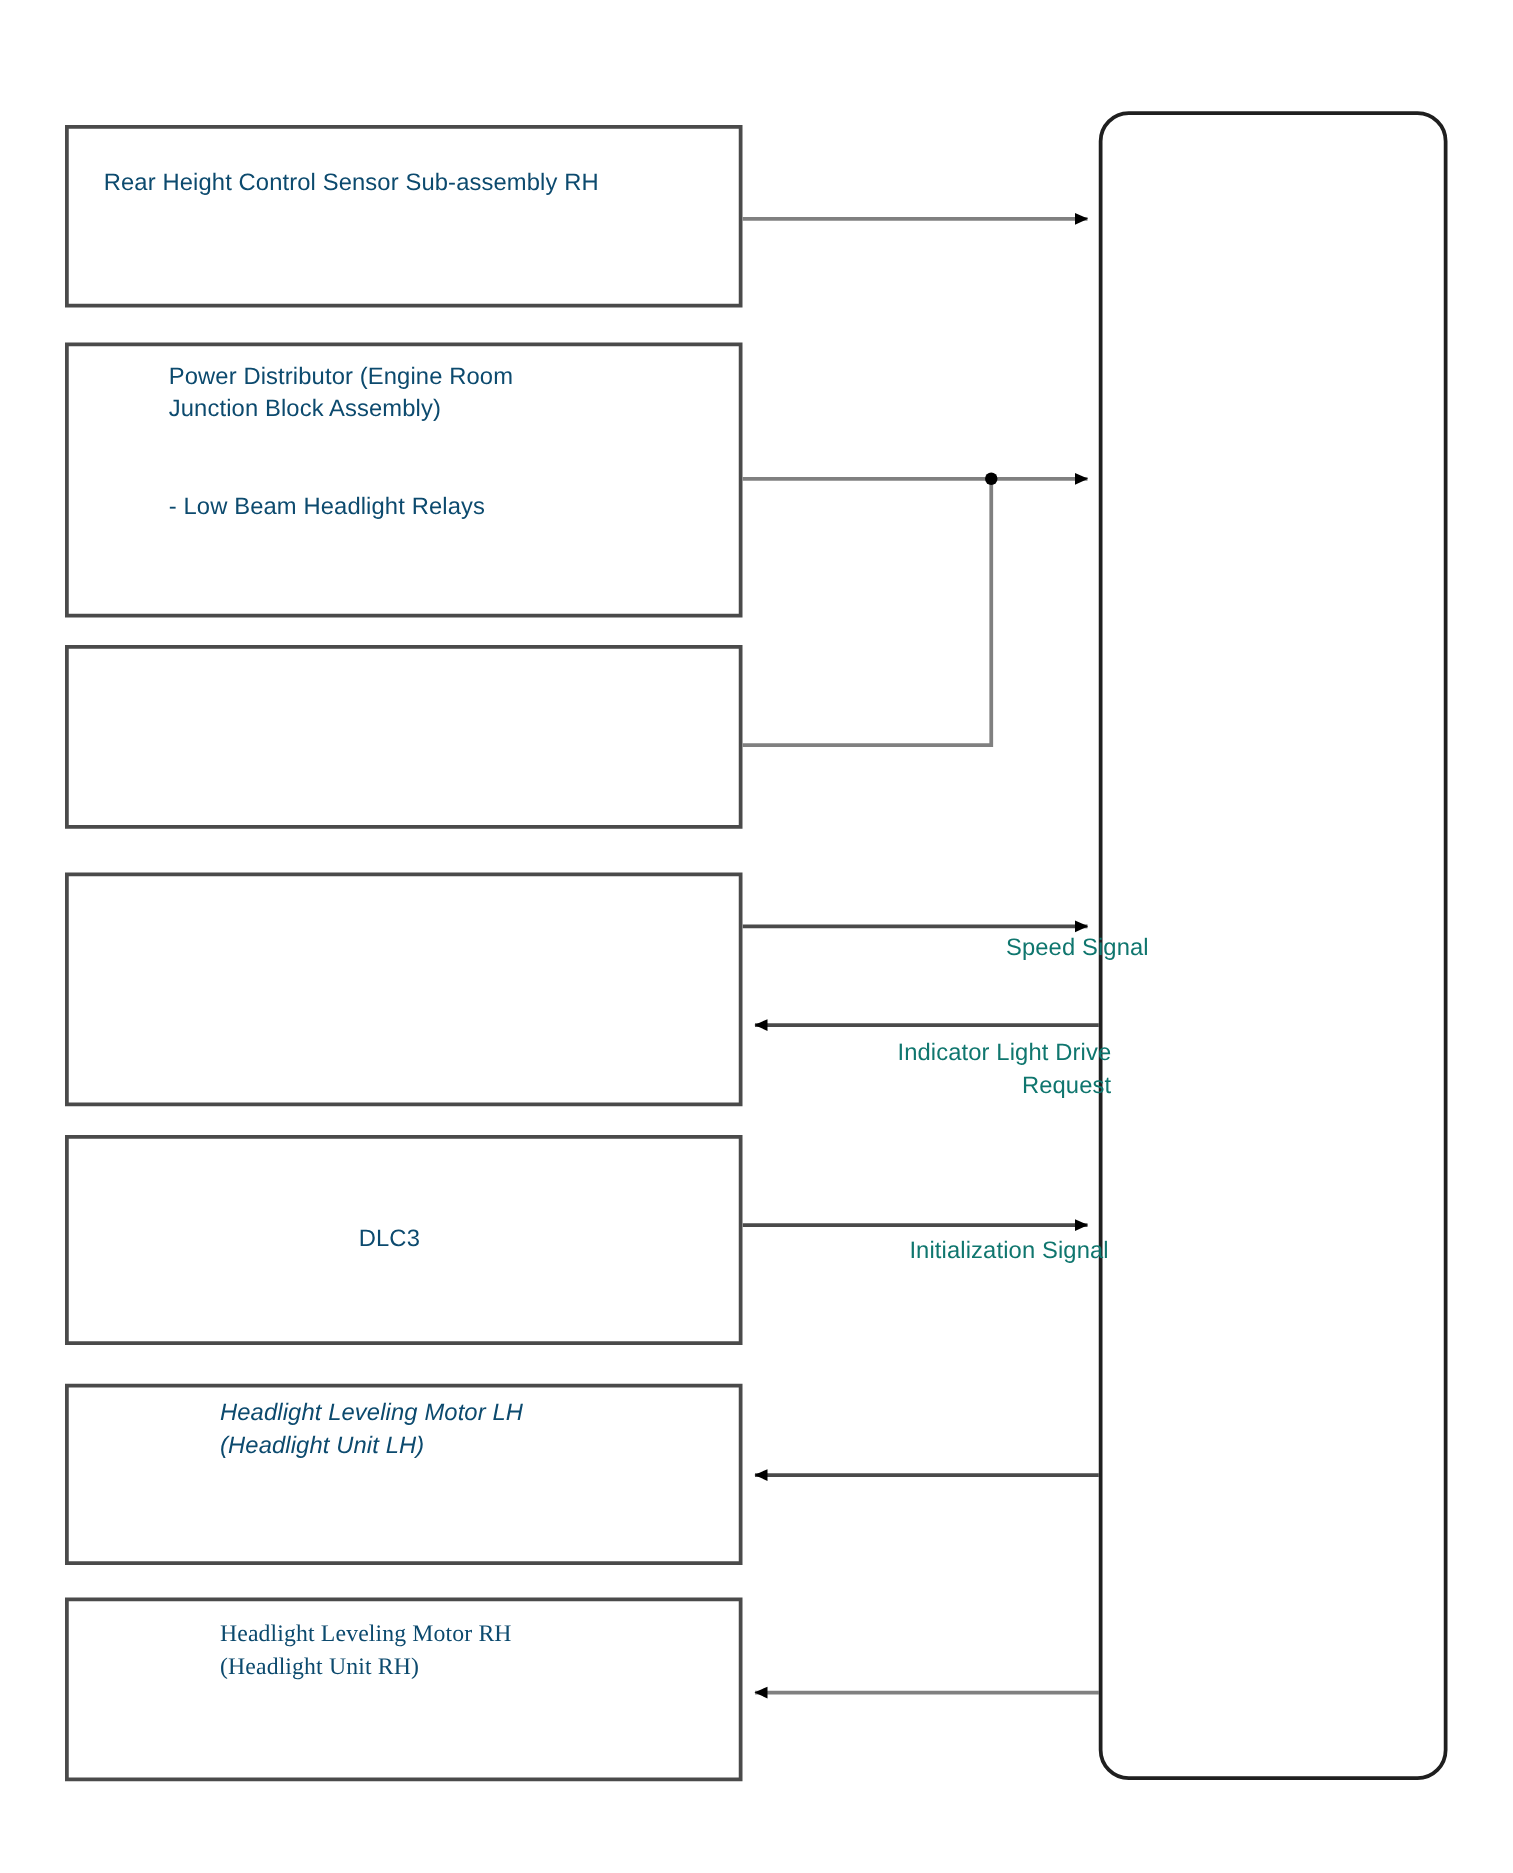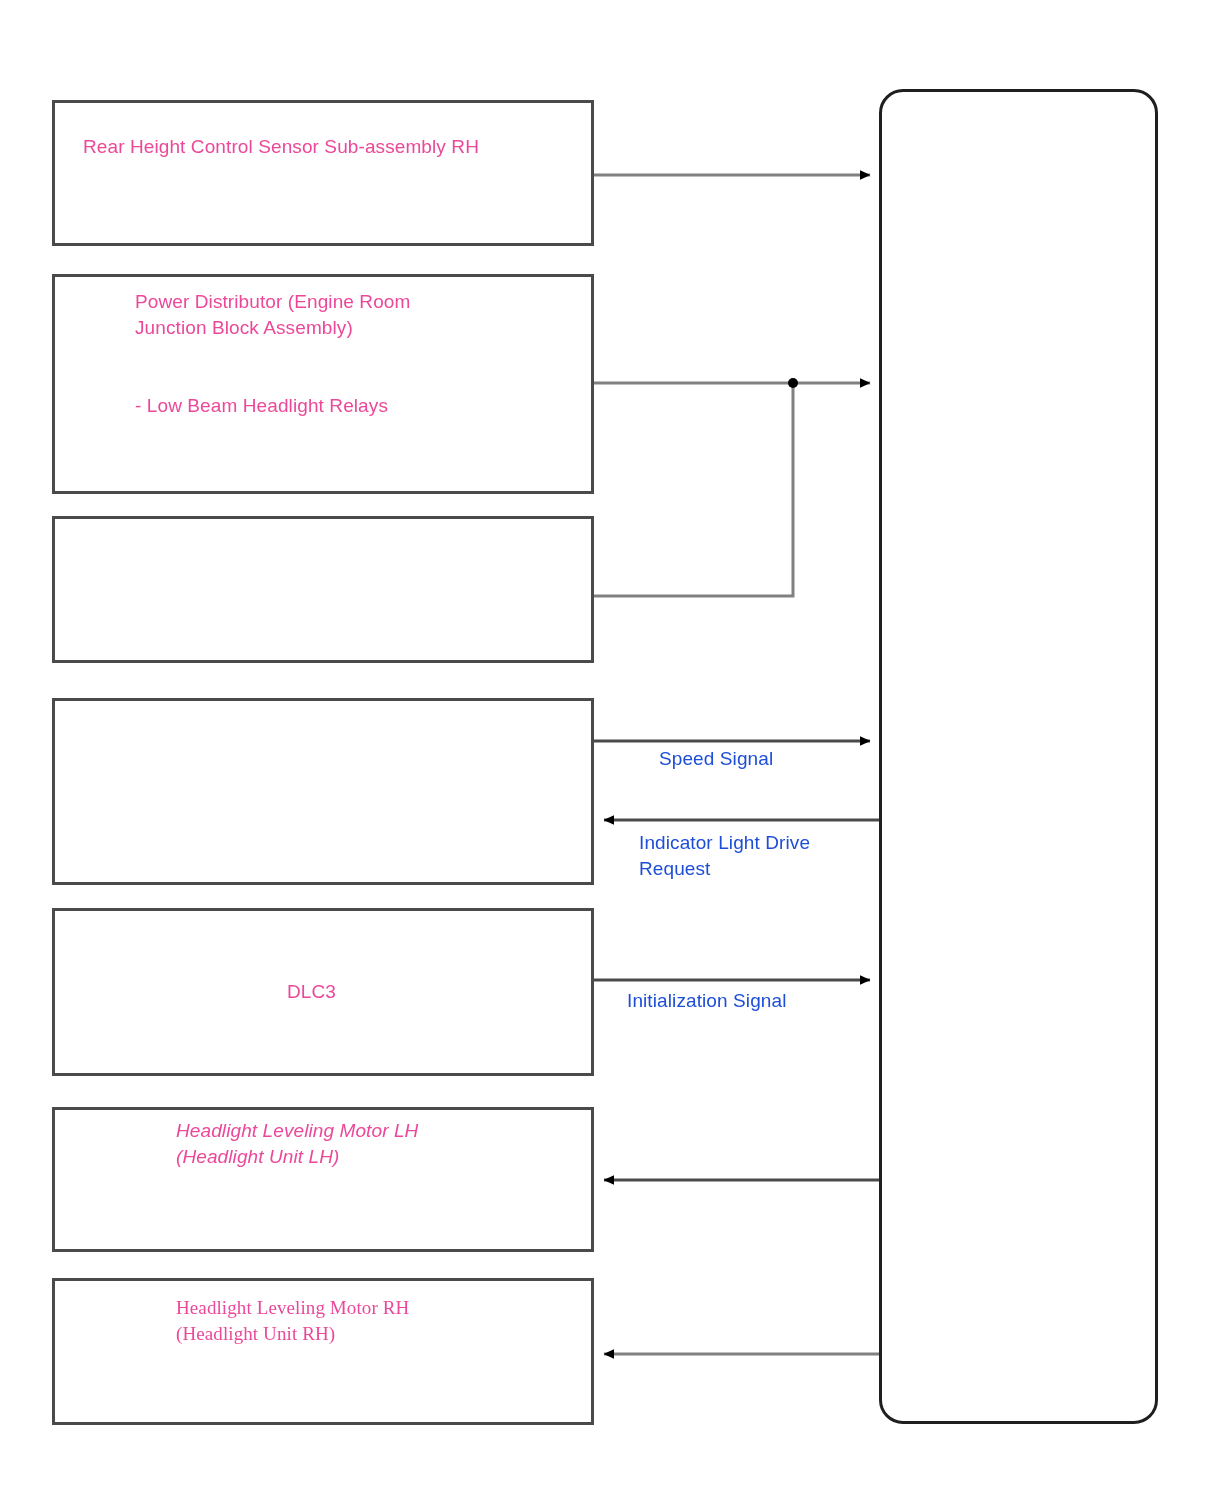--- a/index.html
+++ b/index.html
@@ -29,33 +29,34 @@
     border: 3px solid #4a4a4a;
     box-sizing: border-box;
   }
   .node-box.rounded {
     border-radius: 24px;
     border-width: 3px;
     border-color: #1f1f1f;
   }
   .node-label {
     position: absolute;
-    color: #ec4899;
+    color: #0c4a6e;
     font-size: 19px;
     line-height: 26px;
     white-space: pre-line;
     letter-spacing: 0.1px;
   }
   .wire-label {
     position: absolute;
-    color: #1d4ed8;
+    color: #0f766e;
     font-size: 19px;
     line-height: 26px;
     white-space: pre-line;
     letter-spacing: 0.1px;
+    text-align: right;
   }
 </style>
 </head>
 <body>
 
 <div id="canvas">
 
   <svg class="wires" viewBox="0 0 1210 1498" xmlns="http://www.w3.org/2000/svg">
     <defs>
       <marker id="arrowR" markerWidth="11" markerHeight="11" refX="10" refY="5.5" orient="auto" markerUnits="userSpaceOnUse">

